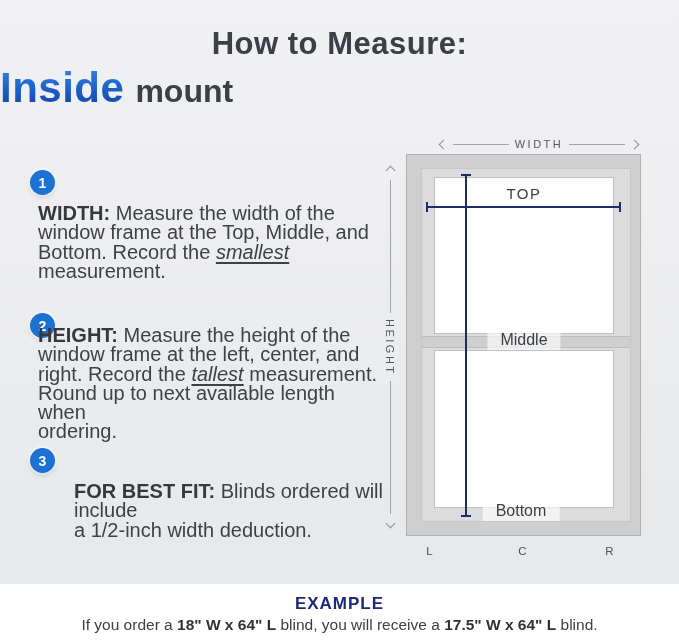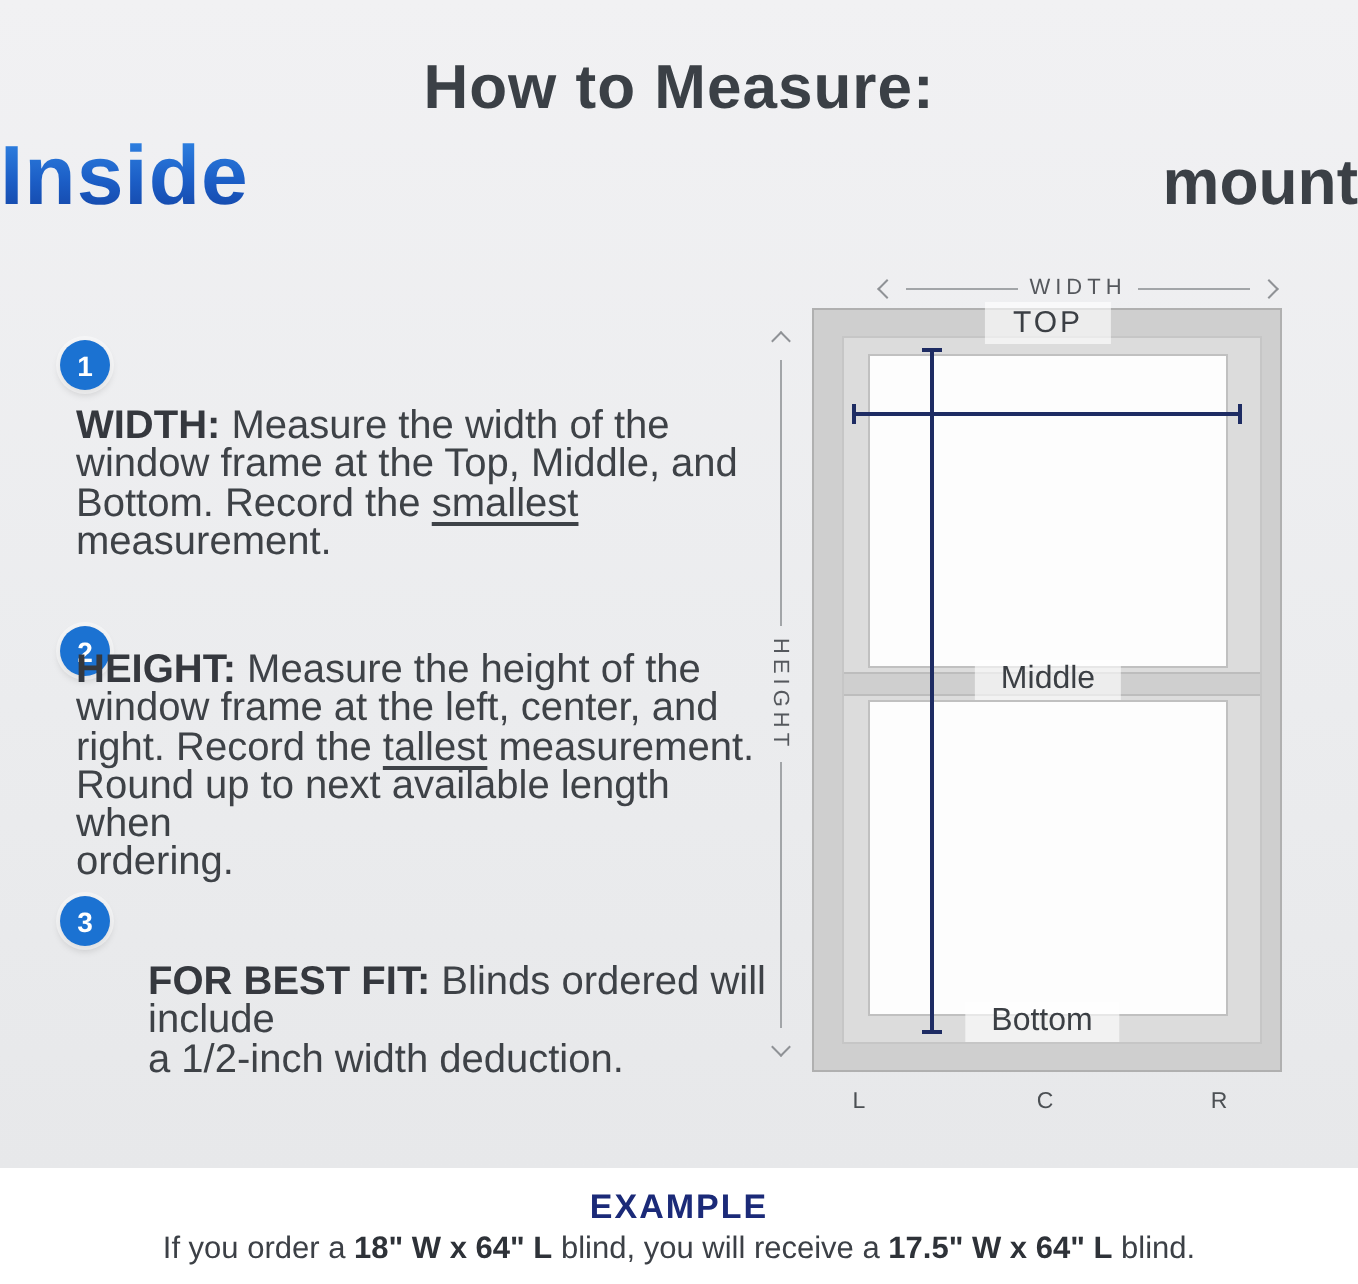--- a/index.html
+++ b/index.html
@@ -6,41 +6,41 @@
   html,body { width:679px; height:642px; }
   body { font-family:"Liberation Sans", sans-serif; }
   .canvas {
     position:relative; width:679px; height:642px; overflow:hidden;
     background:linear-gradient(180deg,#f1f1f3 0%,#ebecee 55%,#e6e7e9 100%);
   }
 
   
   .title-wrap { position:absolute; top:26px; left:0; width:100%; text-align:center; }
   .title-line1 { font-size:31px; font-weight:700; color:#3b4046; letter-spacing:.5px; }
-  .title-line2 { display:flex; justify-content:space-between; align-items:baseline; margin-top:2px; }
+  .title-line2 { display:flex; justify-content:flex-start; align-items:baseline; gap:11px; margin-top:2px; }
   .title-highlight {
     font-size:42px; font-weight:700; letter-spacing:.5px;
     background:linear-gradient(180deg,#338ae8 0%,#1c5ec6 55%,#123f9f 100%);
     -webkit-background-clip:text; background-clip:text; color:transparent;
   }
   .title-rest { font-size:32px; font-weight:700; color:#3b4046; }
 
   
   .step-circle {
     position:absolute; left:30px; width:25px; height:25px; border-radius:50%;
     background:#1b72d2; color:#fff; font-size:14px; font-weight:700;
     display:flex; align-items:center; justify-content:center;
     box-shadow:0 0 0 2px rgba(255,255,255,.45), 0 2px 4px rgba(0,0,0,.18);
   }
   .step-text {
     position:absolute; left:38px; width:345px;
     font-size:20px; line-height:19.3px; color:#3e4247; white-space:pre-line;
   }
   .step-text b { font-weight:700; color:#35383e; }
-  .step-text u { text-underline-offset:3px; }
+  .step-text u { text-underline-offset:3px;font-style:italic; }
   #step1-circle { top:170px; } #step1-text { top:204px; }
   #step2-circle { top:313px; } #step2-text { top:326px; }
   #step3-circle { top:448px; } #step3-text { top:482px;margin-left:36px; }
 
   
   .arrow-label { font-size:11px; letter-spacing:2.5px; color:#55585d; }
   .arrow-line-h { flex:1; height:1px; background:#a2a5a8; }
   .arrow-line-v { flex:1; width:1px; background:#a2a5a8; }
   .chev { width:7px; height:7px; border-top:1.5px solid #8f9296; border-left:1.5px solid #8f9296; flex:none; }
   .chev-left  { transform:rotate(-45deg); }
@@ -84,21 +84,21 @@
   .v-measure::before, .v-measure::after {
     content:""; position:absolute; width:10px; height:2px; left:-4px; background:#1e2c63;
   }
   .v-measure::before { top:0; } .v-measure::after { bottom:0; }
 
   
   .pos-label {
     position:absolute; transform:translateX(-50%);
     background:rgba(255,255,255,.62); color:#3b3f44; white-space:nowrap;
   }
-  .pos-top    { left:524px; top:151px; font-size:15px; letter-spacing:1.5px; padding:2px 14px; }
+  .pos-top    { left:524px; top:183px; font-size:15px; letter-spacing:1.5px; padding:2px 14px; }
   .pos-middle { left:524px; top:330px; font-size:16px; padding:1px 13px;text-align:center; }
   .pos-bottom { left:521px; top:501px; font-size:16px; padding:1px 13px; }
   .lcr { position:absolute; top:545px; transform:translateX(-50%); font-size:11.5px; letter-spacing:1px; color:#4c5054; }
   .lcr-l { left:430px; } .lcr-c { left:523px; } .lcr-r { left:610px; }
 
   
   .footer {
     position:absolute; left:0; top:584px; width:100%; height:58px;
     background:#ffffff; text-align:center;
   }

